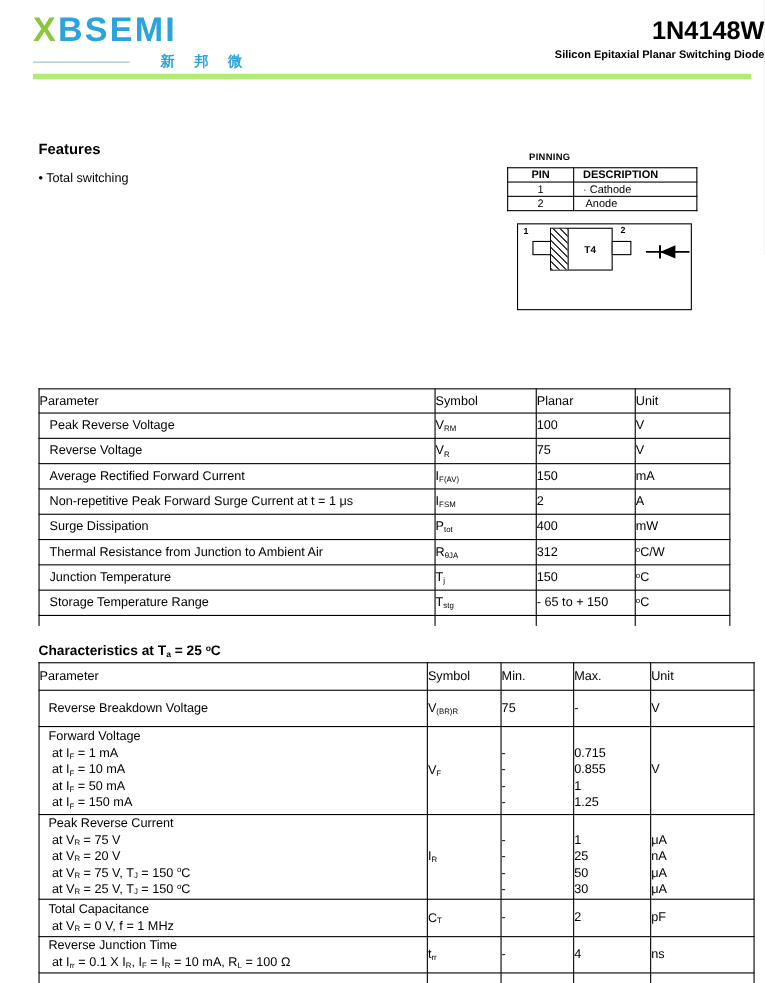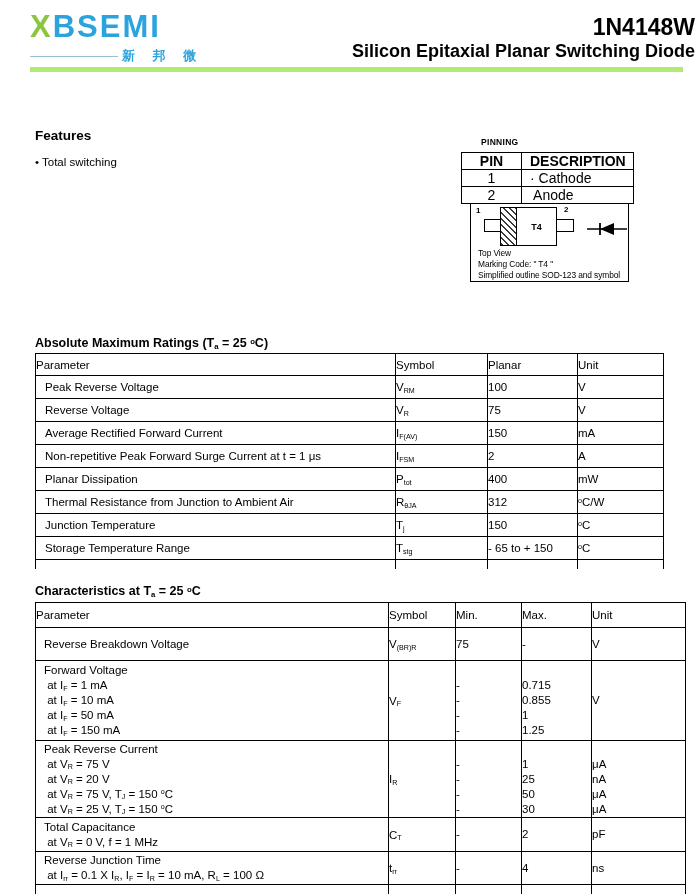--- a/index.html
+++ b/index.html
@@ -11,37 +11,37 @@
     color:#000;
   }
   sub { font-size:0.62em; vertical-align:baseline; position:relative; top:0.28em; }
   sup { font-size:0.62em; vertical-align:baseline; position:relative; top:-0.45em; }
   .ln { white-space:pre; }
 
   
   .logo { position:absolute; left:30px; top:10px; }
   .logo-text { font-size:31px; font-weight:bold; color:var(--logo-blue); letter-spacing:2px; line-height:34px; }
   .logo-text::first-letter { color:var(--logo-green); }
-  .logo-cnrow { display:flex; align-items:center; margin-top:3px; }
+  .logo-cnrow { display:flex; align-items:center; margin-top:3px;gap:24px; }
   .cn-line { width:88px; height:1px; background:#96bfd4; }
   .logo-cn { font-size:13px; font-weight:bold; color:var(--logo-blue); letter-spacing:7px; margin-left:4px; }
   .title-block { position:absolute; right:0; top:14px; text-align:right; }
   .part-number { font-size:23px; font-weight:bold; line-height:27px; }
-  .subtitle { font-size:18px; font-weight:bold; line-height:20px; }
+  .subtitle { font-size:10px; font-weight:bold; line-height:20px; }
   .divider { position:absolute; left:30px; top:67px; width:653px; height:5px; background:var(--divider-green); }
 
   
   .features { position:absolute; left:35px; top:128px; }
   .features-title { font-size:13.5px; font-weight:bold; }
   .feature-item { font-size:11.5px; margin-top:13px; }
 
   
   .pinning { position:absolute; left:461px; top:137px; }
   .pinning-title { font-size:8.5px; font-weight:bold; letter-spacing:0.3px; margin-bottom:5px;margin-left:20px; }
-  .pin-table { border-collapse:collapse; table-layout:fixed; width:172px; font-size:14px; }
+  .pin-table { border-collapse:collapse; table-layout:fixed; width:172px; font-size:10px; }
   .pin-table th, .pin-table td { border:1px solid #000; height:13px; padding:0; }
   .pin-table .c { text-align:center; }
   .pin-table .l { text-align:left; padding-left:8px; }
 
   
   .package-box { position:absolute; left:470px; top:203px; width:159px; height:79px; border:1.5px solid #000; }
   .pin-label { position:absolute; font-size:8px; font-weight:bold; }
   .pin1 { left:5px; top:2px; }
   .pin2 { left:93px; top:1px; }
   .pin-rect { position:absolute; border:1px solid #000; background:#fff; }
@@ -133,28 +133,22 @@
     <div class="pkg-body">
       <div class="hatch"></div>
       <div class="marking">T4</div>
     </div>
     <div class="pin-rect pin-right"></div>
     <svg class="diode-symbol" width="40" height="16" viewBox="0 0 40 16">
       <line x1="0" y1="8" x2="40" y2="8" stroke="#000" stroke-width="1.6"></line>
       <line x1="13" y1="2" x2="13" y2="14" stroke="#000" stroke-width="1.8"></line>
       <polygon points="13,8 27,2 27,14" fill="#000"></polygon>
     </svg>
-    <div class="pkg-caption">
-        <div class="ln">Top View</div>
-        <div class="ln">Marking Code: " T4 "</div>
-        <div class="ln">Simplified outline SOD-123 and symbol</div>
-      </div>
-  </div>
-
-  <div class="sec-title abs-title">Absolute Maximum Ratings (T<sub>a</sub> = 25 <sup>o</sup>C)</div>
+  </div>
+
   <table class="ds-table abs-table">
     <colgroup>
         <col style="width:360px">
         <col style="width:92px">
         <col style="width:90px">
         <col style="width:86px">
       </colgroup>
     <tbody>
         <tr class="hdr">
       <th class="c">Parameter</th>
@@ -180,21 +174,21 @@
       <td class="c">150</td>
       <td class="c">mA</td>
     </tr>
     <tr class="row">
       <td class="param">Non-repetitive Peak Forward Surge Current at t = 1 μs</td>
       <td class="c">I<sub>FSM</sub></td>
       <td class="c">2</td>
       <td class="c">A</td>
     </tr>
     <tr class="row">
-      <td class="param">Planar Dissipation</td>
+      <td class="param">Surge Dissipation</td>
       <td class="c">P<sub>tot</sub></td>
       <td class="c">400</td>
       <td class="c">mW</td>
     </tr>
     <tr class="row">
       <td class="param">Thermal Resistance from Junction to Ambient Air</td>
       <td class="c">R<sub>θJA</sub></td>
       <td class="c">312</td>
       <td class="c"><sup>o</sup>C/W</td>
     </tr>

